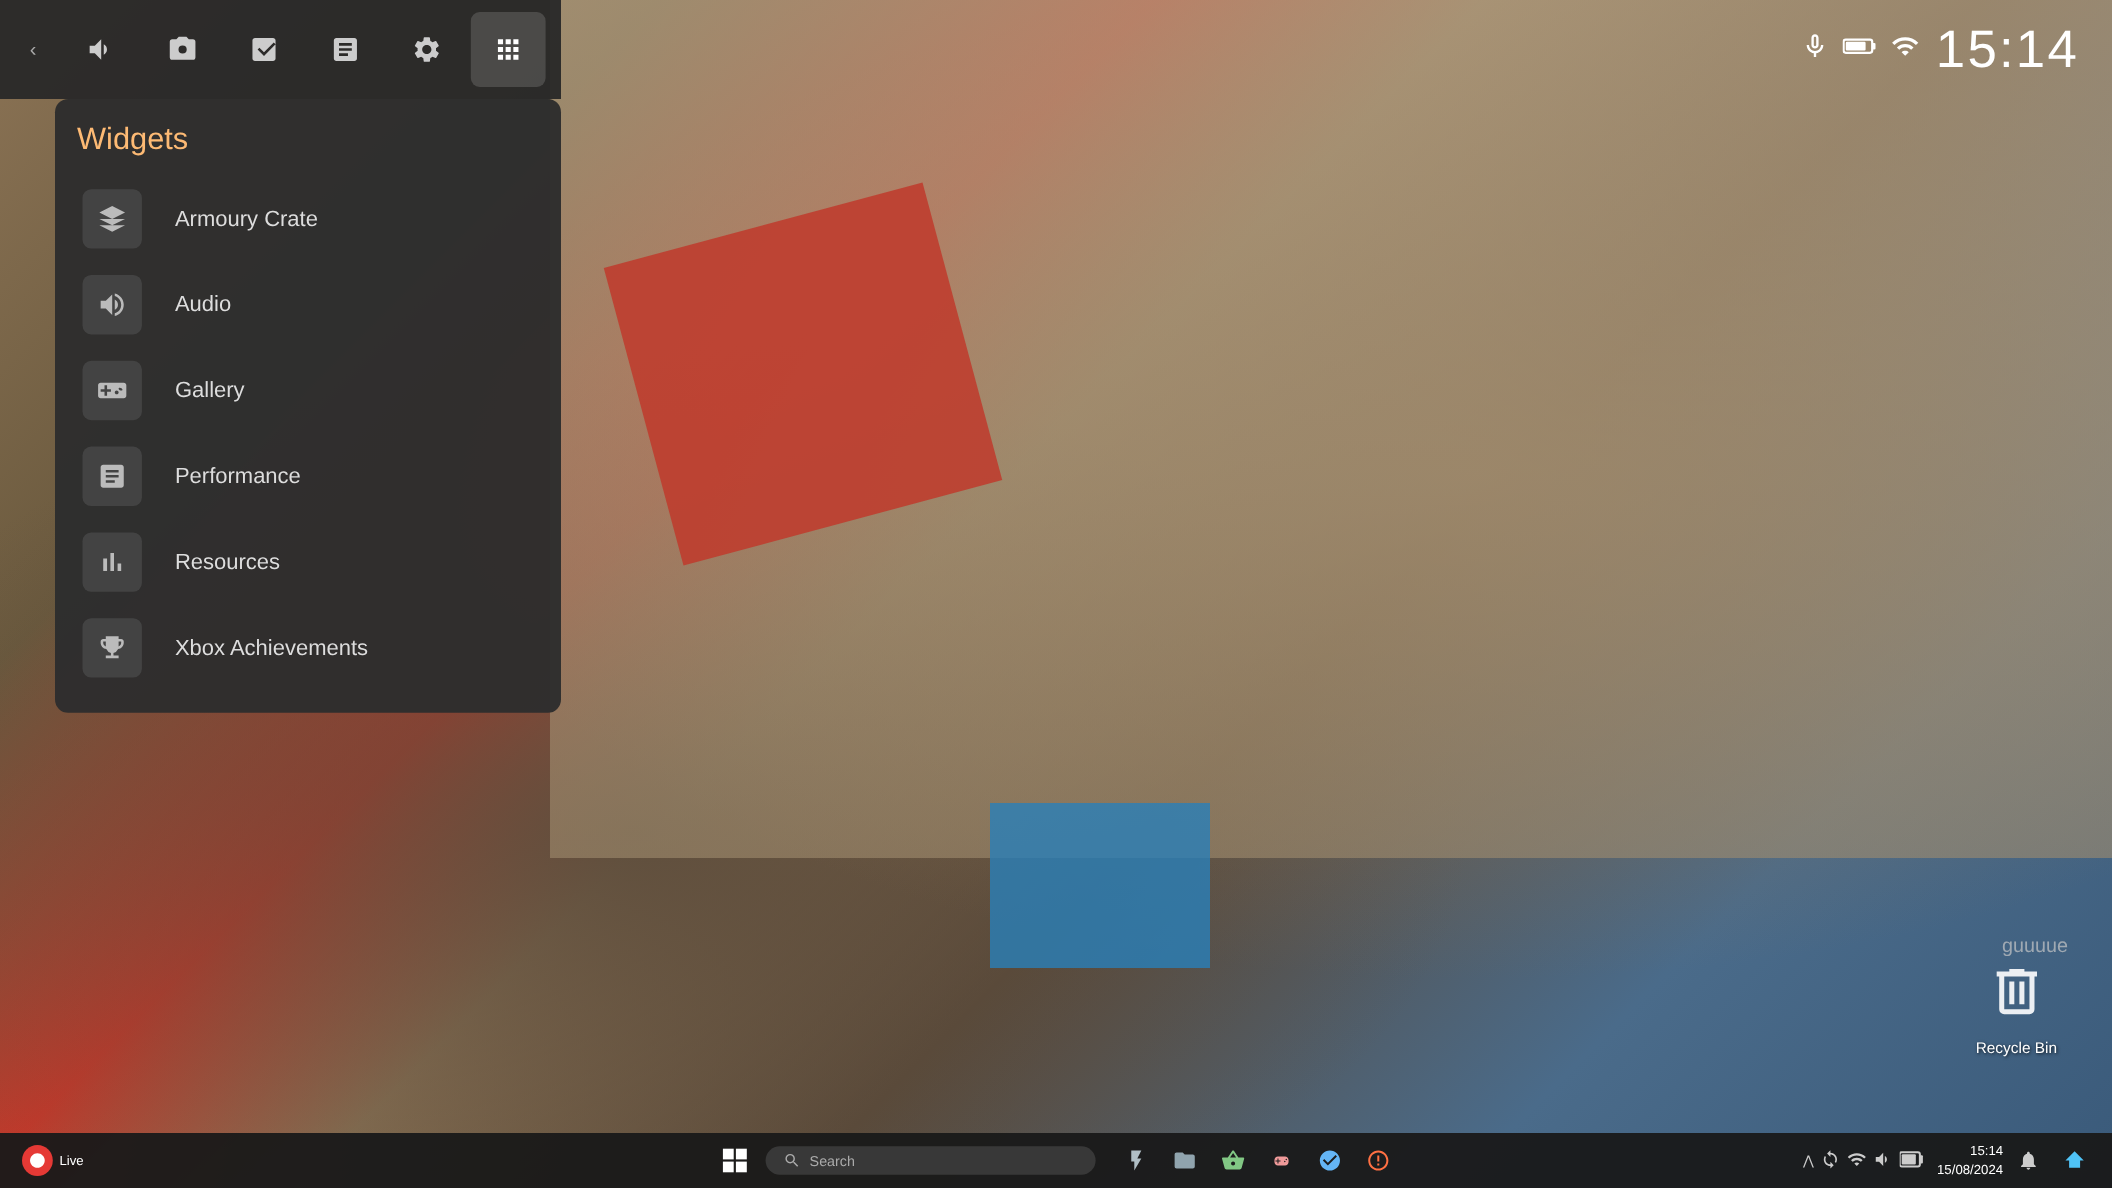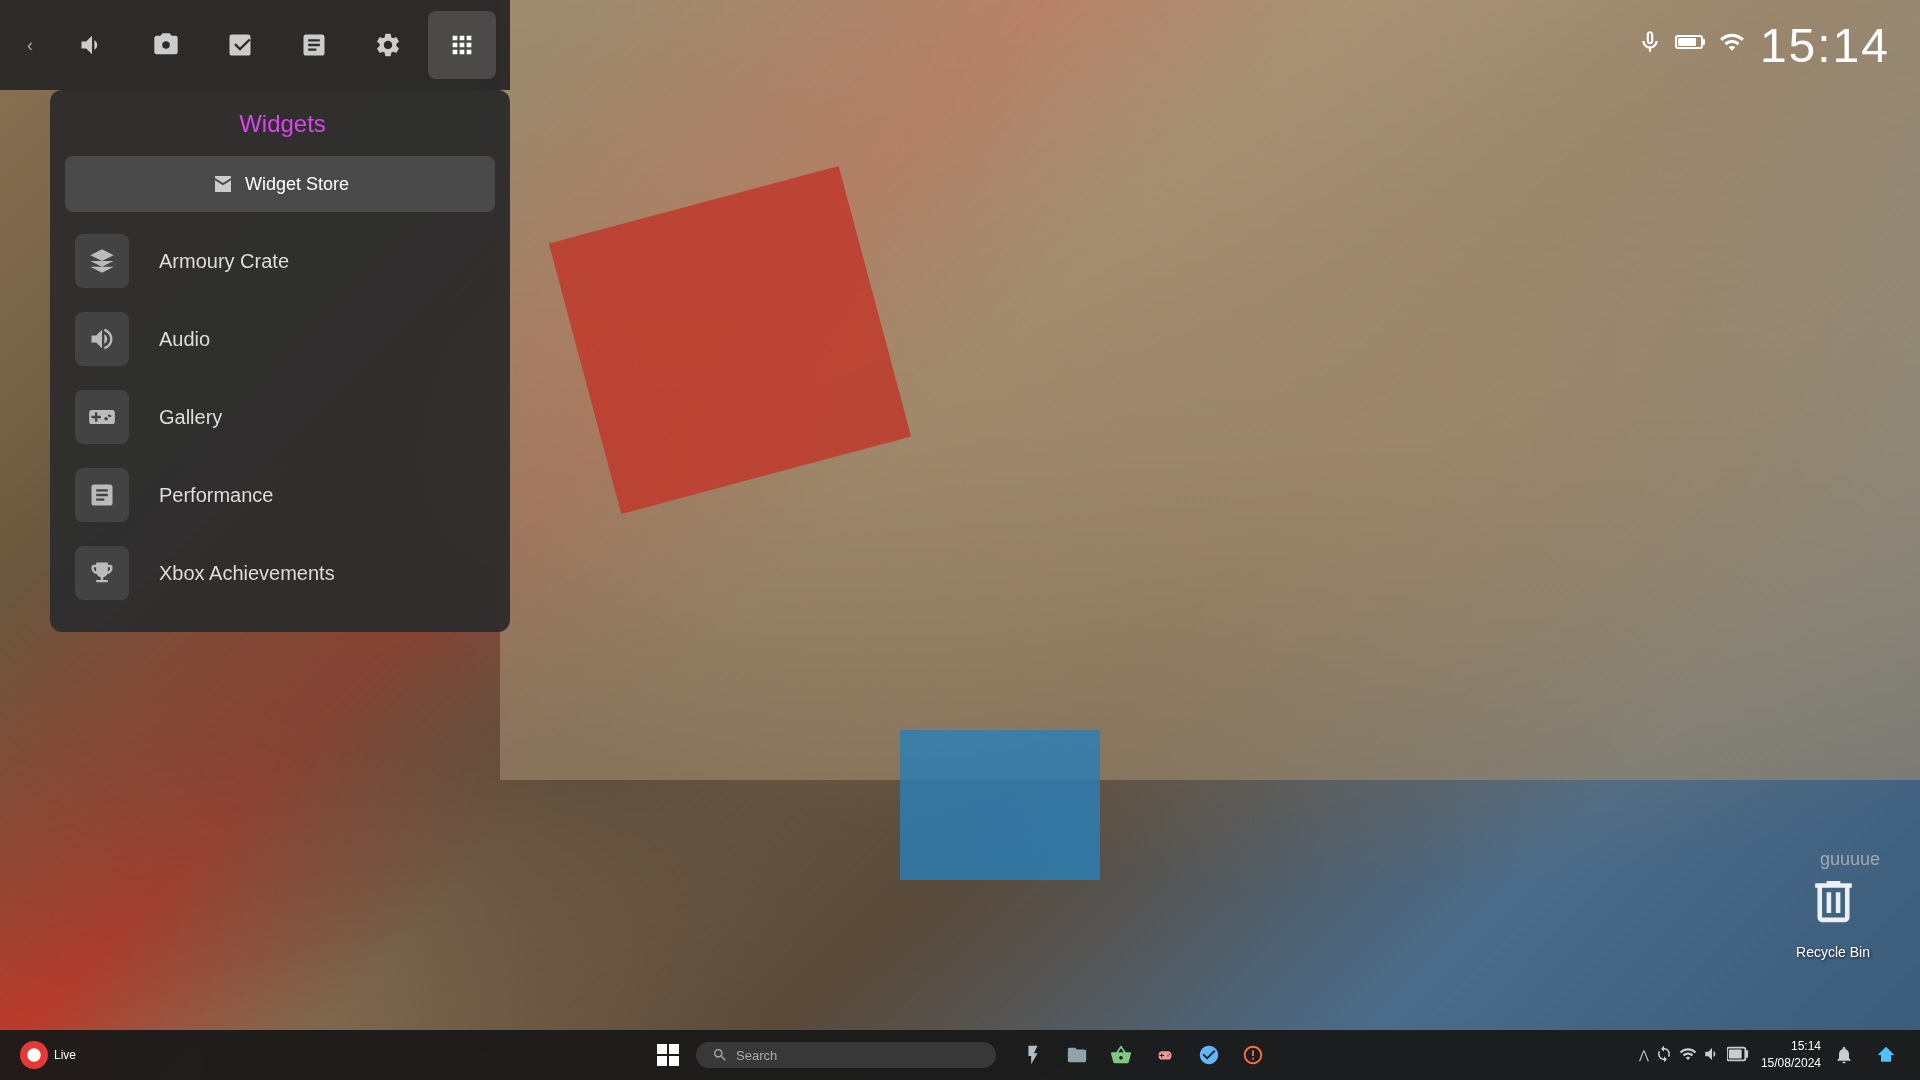--- a/index.html
+++ b/index.html
@@ -138,26 +138,25 @@
       width: 460px;
       background: rgba(45, 45, 45, 0.97);
       border-radius: 12px;
       padding: 20px 15px;
       z-index: 200;
       max-height: 720px;
       overflow-y: auto;
     }
 
     .widget-panel-title {
-      color: #d946ef;
-      font-size: 24px;
+      color: #fdba74;
+      font-size: 28px;
       font-weight: 400;
       margin-bottom: 18px;
       padding-left: 5px;
-      text-align: center;
     }
 
     .widget-store-btn {
       display: flex;
       align-items: center;
       justify-content: center;
       gap: 10px;
       width: 100%;
       padding: 16px;
       background: rgba(80, 80, 80, 0.8);
@@ -429,26 +428,20 @@
         <path d="M1 9l2 2c4.97-4.97 13.03-4.97 18 0l2-2C16.93 2.93 7.08 2.93 1 9zm8 8l3 3 3-3c-1.65-1.66-4.34-1.66-6 0zm-4-4l2 2c2.76-2.76 7.24-2.76 10 0l2-2C15.14 9.14 8.87 9.14 5 13z"></path>
       </svg>
     </span>
   </div>
   <div class="tray-time">15:14</div>
 </div>
 
 <div class="widget-panel">
   <div class="widget-panel-title">Widgets</div>
 
-  <button class="widget-store-btn">
-    <svg width="24" height="24" viewBox="0 0 24 24" fill="#ccc">
-      <path d="M20 4H4v2l8 5 8-5V4zm0 4.236l-8 5-8-5V20h16V8.236z"></path>
-    </svg>
-    <span>Widget Store</span>
-  </button>
 
   <div class="widget-item">
     <div class="widget-item-icon">
       <svg width="28" height="28" viewBox="0 0 24 24" fill="#bbb">
         <path d="M12 2L2 7l10 5 10-5-10-5zM2 17l10 5 10-5M2 12l10 5 10-5"></path>
       </svg>
     </div>
     <span class="widget-item-label">Armoury Crate</span>
   </div>
 
@@ -473,20 +466,28 @@
 
   <div class="widget-item">
     <div class="widget-item-icon">
       <svg width="28" height="28" viewBox="0 0 24 24" fill="#bbb">
         <path d="M19 3H5c-1.1 0-2 .9-2 2v14c0 1.1.9 2 2 2h14c1.1 0 2-.9 2-2V5c0-1.1-.9-2-2-2zm-5 14H7v-2h7v2zm3-4H7v-2h10v2zm0-4H7V7h10v2z"></path>
       </svg>
     </div>
     <span class="widget-item-label">Performance</span>
   </div>
 
+  <div class="widget-item">
+    <div class="widget-item-icon">
+      <svg width="28" height="28" viewBox="0 0 24 24" fill="#bbb">
+        <path d="M5 9.2h3V19H5V9.2zM10.6 5h2.8v14h-2.8V5zM16.2 13h2.8v6h-2.8v-6z"></path>
+      </svg>
+    </div>
+    <span class="widget-item-label">Resources</span>
+  </div>
 
   <div class="widget-item">
     <div class="widget-item-icon">
       <svg width="28" height="28" viewBox="0 0 24 24" fill="#bbb">
         <path d="M19 5h-2V3H7v2H5c-1.1 0-2 .9-2 2v1c0 2.55 1.92 4.63 4.39 4.94A5.01 5.01 0 0 0 11 15.9V18H7v2h10v-2h-4v-2.1a5.01 5.01 0 0 0 3.61-2.96C19.08 12.63 21 10.55 21 8V7c0-1.1-.9-2-2-2zM5 8V7h2v3.82C5.84 10.4 5 9.3 5 8zm14 0c0 1.3-.84 2.4-2 2.82V7h2v1z"></path>
       </svg>
     </div>
     <span class="widget-item-label">Xbox Achievements</span>
   </div>
 </div>

